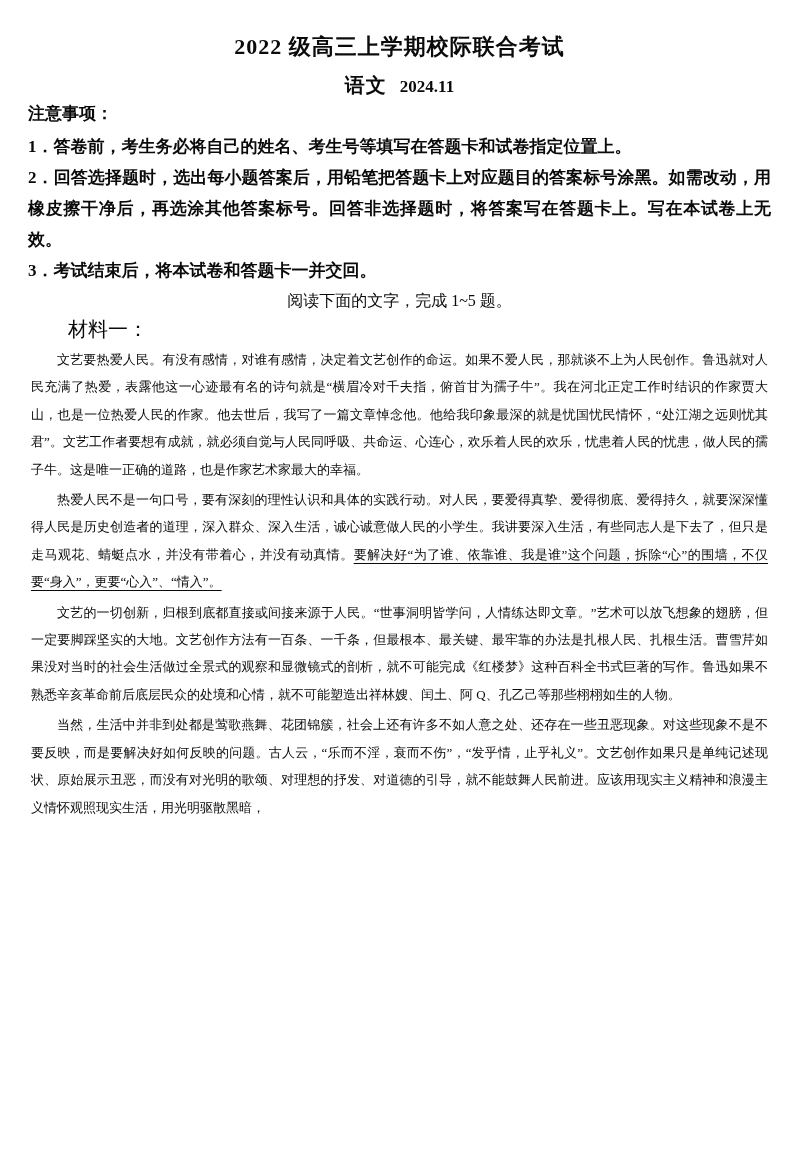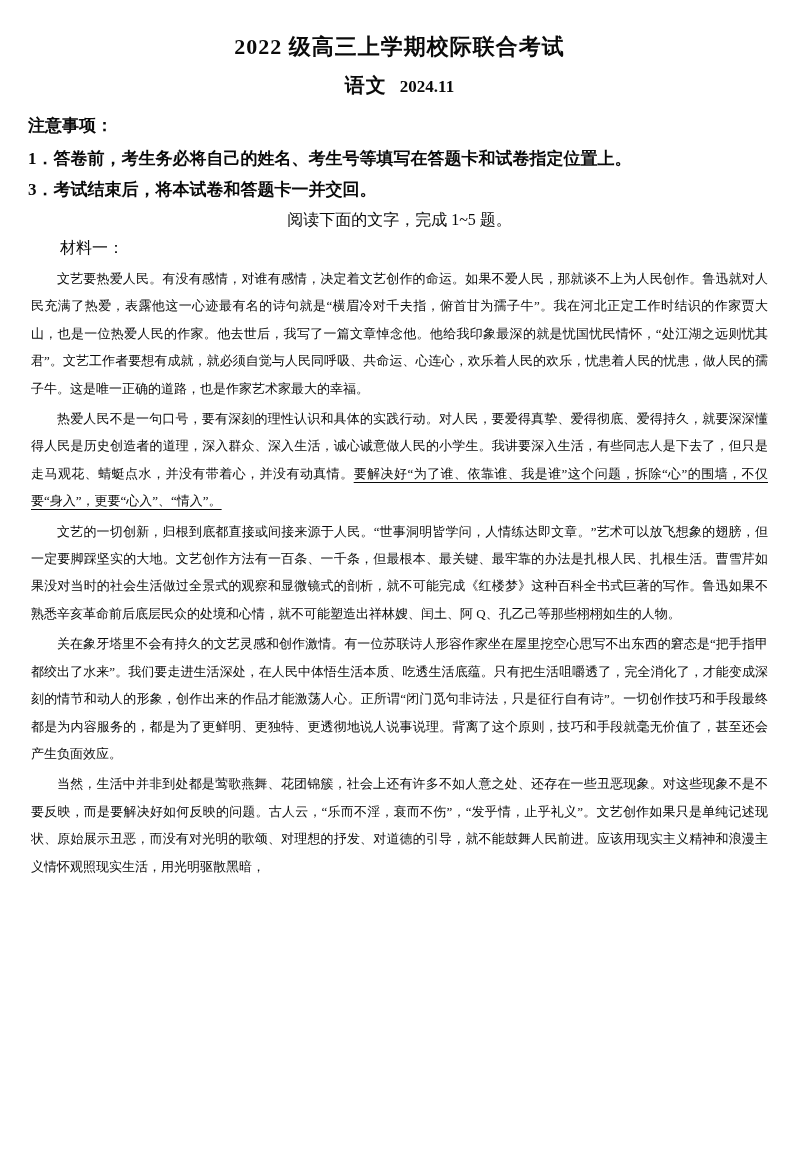--- a/index.html
+++ b/index.html
@@ -35,21 +35,21 @@
   .subject-name {
     font-size: 20px;
     letter-spacing: 1px;
   }
   .exam-date {
     font-size: 17px;
     margin-left: 7px;
     font-family: "Liberation Serif", serif;
   }
   .notice-block {
-    margin-top: 12px;
+    margin-top: 0;
   }
   .notice-heading {
     margin: 0 0 2px 0;
     font-size: 17px;
     font-weight: 700;
     line-height: 30px;
   }
   .notice-item {
     margin: 0;
     font-size: 17px;
@@ -71,21 +71,21 @@
     line-height: 30px;
   }
   .reading-instruction {
     margin: 0;
     font-size: 16px;
     line-height: 29px;
     text-align: center;
   }
   .material-label {
     margin: 0;
-    font-size: 16px;
+    font-size: 20px;
     line-height: 28px;
     text-indent: 2em;
   }
   .body-para {
     margin: 3px;
     font-size: 13px;
     line-height: 27.4px;
     text-align: justify;
     text-justify: inter-ideograph;
     text-indent: 2em;
@@ -102,32 +102,32 @@
   <h1 class="exam-title">2022 级高三上学期校际联合考试</h1>
 
   <h2 class="exam-subtitle">
     <span class="subject-name">语文</span>
     <span class="exam-date">2024.11</span>
   </h2>
 
   <div class="notice-block">
     <p class="notice-heading">注意事项：</p>
     <p class="notice-item">1．答卷前，考生务必将自己的姓名、考生号等填写在答题卡和试卷指定位置上。</p>
+    <p class="notice-item">2．回答选择题时，选出每小题答案后，用铅笔把答题卡上对应题目的答案标号涂黑。如需改动，用橡皮擦干净后，再选涂其他答案标号。回答非选择题时，将答案写在答题卡上。写在本试卷上无效。</p>
     <p class="notice-item">3．考试结束后，将本试卷和答题卡一并交回。</p>
   </div>
 
 
 
   <p class="reading-instruction">阅读下面的文字，完成 1~5 题。</p>
 
   <p class="material-label">材料一：</p>
 
   <p class="body-para">文艺要热爱人民。有没有感情，对谁有感情，决定着文艺创作的命运。如果不爱人民，那就谈不上为人民创作。鲁迅就对人民充满了热爱，表露他这一心迹最有名的诗句就是“横眉冷对千夫指，俯首甘为孺子牛”。我在河北正定工作时结识的作家贾大山，也是一位热爱人民的作家。他去世后，我写了一篇文章悼念他。他给我印象最深的就是忧国忧民情怀，“处江湖之远则忧其君”。文艺工作者要想有成就，就必须自觉与人民同呼吸、共命运、心连心，欢乐着人民的欢乐，忧患着人民的忧患，做人民的孺子牛。这是唯一正确的道路，也是作家艺术家最大的幸福。</p>
 
   <p class="body-para"><span>热爱人民不是一句口号，要有深刻的理性认识和具体的实践行动。对人民，要爱得真挚、爱得彻底、爱得持久，就要深深懂得人民是历史创造者的道理，深入群众、深入生活，诚心诚意做人民的小学生。我讲要深入生活，有些同志人是下去了，但只是走马观花、蜻蜓点水，并没有带着心，并没有动真情。</span><u>要解决好“为了谁、依靠谁、我是谁”这个问题，拆除“心”的围墙，不仅要“身入”，更要“心入”、“情入”。</u></p>
 
   <p class="body-para">文艺的一切创新，归根到底都直接或间接来源于人民。“世事洞明皆学问，人情练达即文章。”艺术可以放飞想象的翅膀，但一定要脚踩坚实的大地。文艺创作方法有一百条、一千条，但最根本、最关键、最牢靠的办法是扎根人民、扎根生活。曹雪芹如果没对当时的社会生活做过全景式的观察和显微镜式的剖析，就不可能完成《红楼梦》这种百科全书式巨著的写作。鲁迅如果不熟悉辛亥革命前后底层民众的处境和心情，就不可能塑造出祥林嫂、闰土、阿 Q、孔乙己等那些栩栩如生的人物。</p>
 
-  <p class="body-para">关在象牙塔里不会有持久的文艺灵感和创作激情。有一位苏联诗人形容作家坐在屋里挖空心思写不出东西的窘态是“把手指甲都绞出了水来”。我们要走进生活深处，在人民中体悟生活本质、吃透生活底蕴。只有把生活咀嚼透了，完全消化了，才能变成深刻的情节和动人的形象，创作出来的作品才能激荡人心。正所谓“闭门觅句非诗法，只是征行自有诗”。一切创作技巧和手段最终都是为内容服务的，都是为了更鲜明、更独特、更透彻地说人说事说理。背离了这个原则，技巧和手段就毫无价值了，甚至还会产生负面效应。</p>
 
   <p class="body-para">当然，生活中并非到处都是莺歌燕舞、花团锦簇，社会上还有许多不如人意之处、还存在一些丑恶现象。对这些现象不是不要反映，而是要解决好如何反映的问题。古人云，“乐而不淫，衰而不伤”，“发乎情，止乎礼义”。文艺创作如果只是单纯记述现状、原始展示丑恶，而没有对光明的歌颂、对理想的抒发、对道德的引导，就不能鼓舞人民前进。应该用现实主义精神和浪漫主义情怀观照现实生活，用光明驱散黑暗，</p>
 
 </div>
 
 </body></html>

